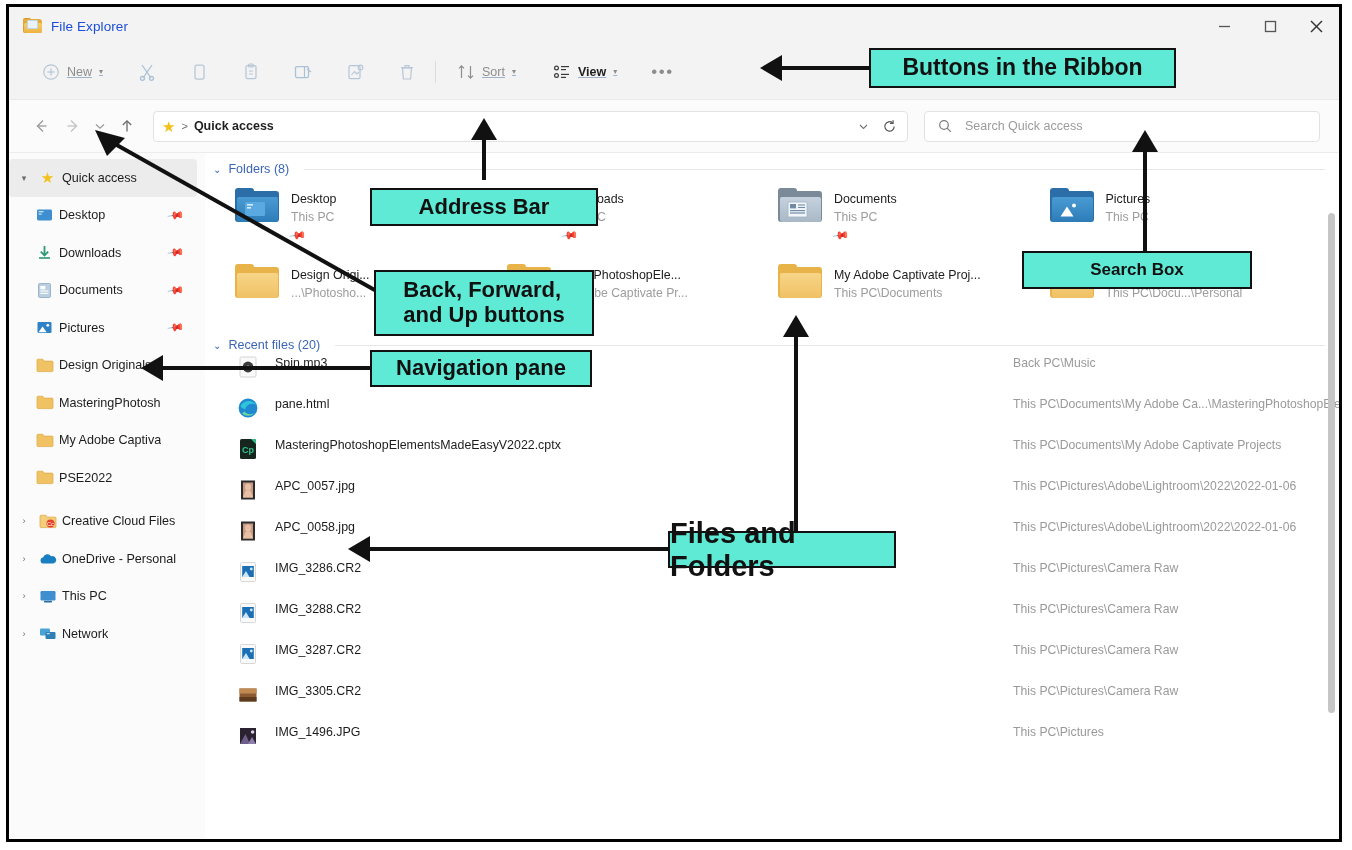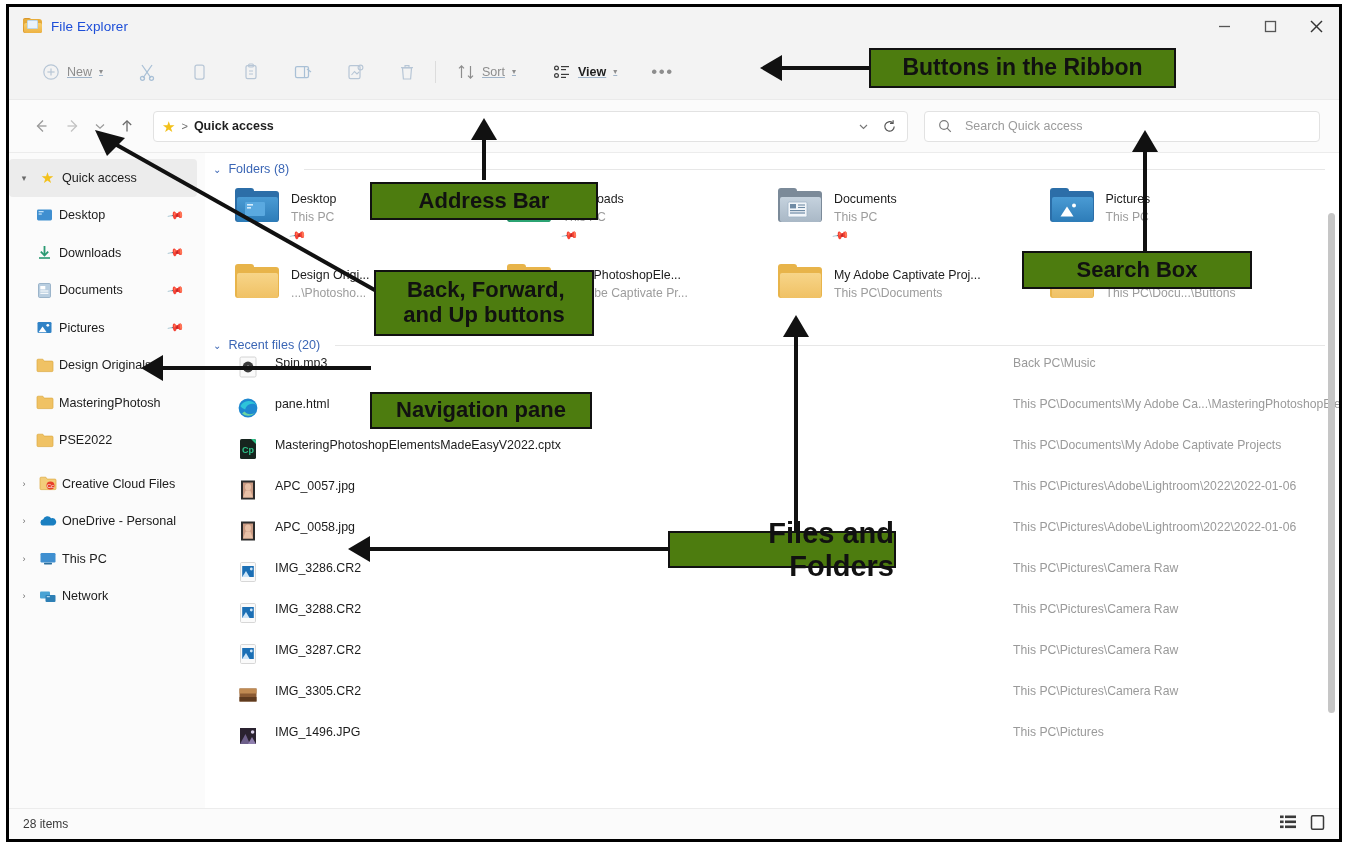--- a/index.html
+++ b/index.html
@@ -150,23 +150,23 @@
   
   .statusbar{
     height:30px;flex:0 0 30px;border-top:1px solid #ececec;background:#fbfbfb;
     display:flex;align-items:center;padding:0 14px;
   }
   .st-left{font-size:12px;color:#3a3a3a;}
   .st-right{margin-left:auto;display:flex;gap:14px;align-items:center;color:#3a3a3a;}
 
   
   .callout{
-    position:absolute;background:#4d7c0f;border:2px solid #111;
+    position:absolute;background:#5eead4;border:2px solid #111;
     display:flex;align-items:center;justify-content:center;
-    font-weight:bold;color:#111;line-height:1.12;text-align:right;
+    font-weight:bold;color:#111;line-height:1.12;text-align:left;
     z-index:40;box-sizing:border-box;
   }
   .ann-line{position:absolute;background:#111;z-index:39;}
   .ann-arrow{position:absolute;width:0;height:0;z-index:39;}
   .arrow-left{border-top:13px solid transparent;border-bottom:13px solid transparent;border-right:22px solid #111;}
   .arrow-up{border-left:13px solid transparent;border-right:13px solid transparent;border-bottom:22px solid #111;}
 </style>
 </head>
 <body>
 
@@ -427,20 +427,28 @@
 
         <div class="np-row np-ind-1">
           <span class="np-ico">
             <svg width="18" height="15" viewBox="0 0 18 15">
                 <path d="M1 2.2 A1 1 0 0 1 2 1.2 H6.8 L8.2 3.1 H16 A1 1 0 0 1 17 4.1 V12.6 A1 1 0 0 1 16 13.6 H2 A1 1 0 0 1 1 12.6 Z" fill="#f0c264" stroke="#dca93f" stroke-width=".7"></path>
               </svg>
           </span>
           <span class="np-lbl">MasteringPhotosh</span>
         </div>
 
+        <div class="np-row np-ind-1">
+          <span class="np-ico">
+            <svg width="18" height="15" viewBox="0 0 18 15">
+                <path d="M1 2.2 A1 1 0 0 1 2 1.2 H6.8 L8.2 3.1 H16 A1 1 0 0 1 17 4.1 V12.6 A1 1 0 0 1 16 13.6 H2 A1 1 0 0 1 1 12.6 Z" fill="#f0c264" stroke="#dca93f" stroke-width=".7"></path>
+              </svg>
+          </span>
+          <span class="np-lbl">My Adobe Captiva</span>
+        </div>
 
         <div class="np-row np-ind-1">
           <span class="np-ico">
             <svg width="18" height="15" viewBox="0 0 18 15">
                 <path d="M1 2.2 A1 1 0 0 1 2 1.2 H6.8 L8.2 3.1 H16 A1 1 0 0 1 17 4.1 V12.6 A1 1 0 0 1 16 13.6 H2 A1 1 0 0 1 1 12.6 Z" fill="#f0c264" stroke="#dca93f" stroke-width=".7"></path>
               </svg>
           </span>
           <span class="np-lbl">PSE2022</span>
         </div>
 
@@ -626,21 +634,21 @@
           <div class="fcard">
             <span class="ic">
                 <span class="fold y">
                   <span class="t"></span>
                   <span class="b"></span>
                   <span class="f"></span>
                 </span>
               </span>
             <span class="meta">
               <span class="nm">PSE2022</span><br>
-              <span class="sb">This PC\Docu...\Buttons</span>
+              <span class="sb">This PC\Docu...\Personal</span>
             </span>
           </div>
         </div>
 
         <div class="grp-hdr" style="padding-top:6px;">
           <span class="grp-chev">⌄</span>
           <span class="grp-txt">Recent files (20)</span>
           <span class="grp-line"></span>
         </div>
 
@@ -772,70 +780,50 @@
             <span class="rpath">This PC\Pictures</span>
           </div>
         </div>
 
         <div class="vscroll">
           <div class="vthumb"></div>
         </div>
       </div>
     </div>
 
-    <div class="statusbar">
-      <span class="st-left">28 items</span>
-      <span class="st-right">
-        <span>
-          <svg width="16" height="14" viewBox="0 0 16 14">
-              <rect x="0" y="0.5" width="3.6" height="2.6" fill="#3a3a3a"></rect>
-              <rect x="5" y="0.5" width="11" height="2.6" fill="#3a3a3a"></rect>
-              <rect x="0" y="5.5" width="3.6" height="2.6" fill="#3a3a3a"></rect>
-              <rect x="5" y="5.5" width="11" height="2.6" fill="#3a3a3a"></rect>
-              <rect x="0" y="10.5" width="3.6" height="2.6" fill="#3a3a3a"></rect>
-              <rect x="5" y="10.5" width="11" height="2.6" fill="#3a3a3a"></rect>
-            </svg>
-        </span>
-        <span>
-          <svg width="15" height="15" viewBox="0 0 15 15">
-              <rect x="1.5" y="0.8" width="12" height="13.4" rx="1.2" fill="none" stroke="#3a3a3a" stroke-width="1.5"></rect>
-            </svg>
-        </span>
-      </span>
-    </div>
   </div>
 
   <div class="callout" style="left:869px;top:48px;width:307px;height:40px;font-size:23px;">
     <span>Buttons  in the Ribbon</span>
   </div>
   <div class="ann-line" style="left:782px;top:66px;width:88px;height:4px;"></div>
   <div class="ann-arrow arrow-left" style="left:760px;top:55px;"></div>
 
-  <div class="callout" style="left:370px;top:182px;width:228px;height:38px;font-size:22px;">
+  <div class="callout" style="left:370px;top:188px;width:228px;height:38px;font-size:22px;">
     <span>Address  Bar</span>
   </div>
   <div class="ann-line" style="left:482px;top:140px;width:4px;height:40px;"></div>
   <div class="ann-arrow arrow-up" style="left:471px;top:118px;"></div>
 
-  <div class="callout" style="left:1022px;top:251px;width:230px;height:38px;font-size:22px;">
+  <div class="callout" style="left:1022px;top:251px;width:230px;height:38px;font-size:17px;">
     <span>Search Box</span>
   </div>
   <div class="ann-line" style="left:1143px;top:150px;width:4px;height:104px;"></div>
   <div class="ann-arrow arrow-up" style="left:1132px;top:130px;"></div>
 
   <div class="callout" style="left:374px;top:270px;width:220px;height:66px;font-size:22px;white-space:pre-line;">
     <span>Back, Forward,
 and Up buttons</span>
   </div>
   <svg style="position:absolute;left:95px;top:130px;width:290px;height:185px;z-index:39;" viewBox="0 0 290 185">
     <line x1="20" y1="14" x2="285" y2="163" stroke="#111" stroke-width="4"></line>
     <polygon points="0,0 30,8 12,26" fill="#111"></polygon>
   </svg>
 
-  <div class="callout" style="left:370px;top:350px;width:222px;height:37px;font-size:22px;margin-top:42px;">
+  <div class="callout" style="left:370px;top:350px;width:222px;height:37px;font-size:22px;">
     <span>Navigation pane</span>
   </div>
   <div class="ann-line" style="left:163px;top:366px;width:208px;height:4px;"></div>
   <div class="ann-arrow arrow-left" style="left:141px;top:355px;"></div>
 
   <div class="callout" style="left:668px;top:531px;width:228px;height:37px;font-size:29px;">
     <span>Files and Folders</span>
   </div>
   <div class="ann-line" style="left:370px;top:547px;width:298px;height:4px;"></div>
   <div class="ann-arrow arrow-left" style="left:348px;top:536px;"></div>

